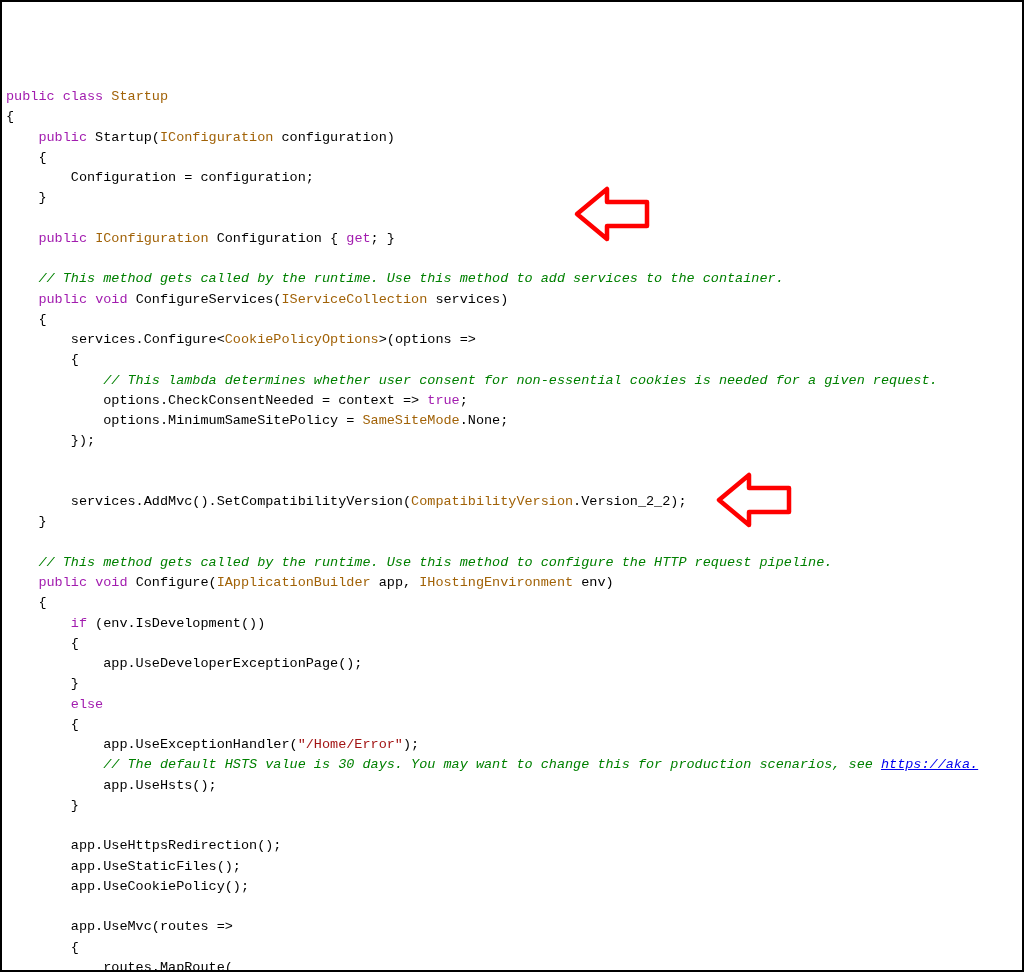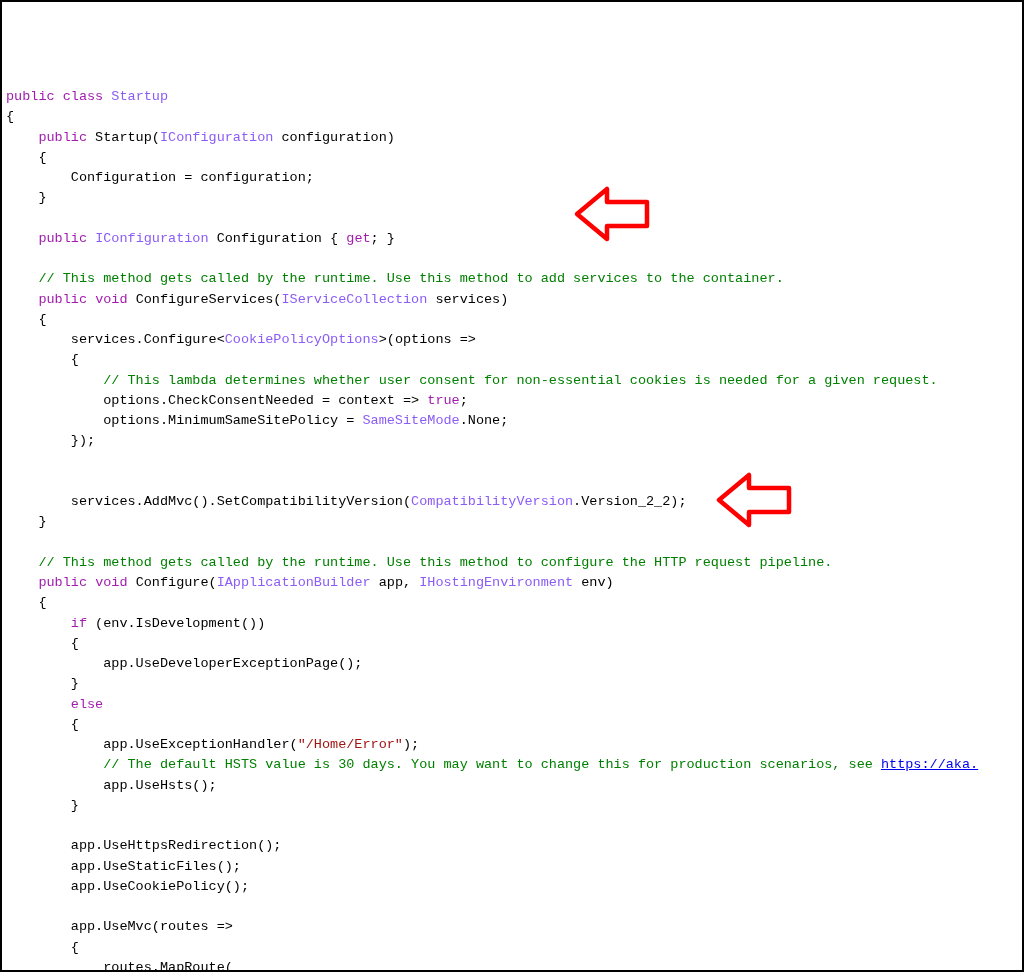--- a/index.html
+++ b/index.html
@@ -13,24 +13,24 @@
       width: 1024px;
       height: 972px;
       overflow: hidden;
       white-space: pre;
       position: relative;
     }
     .code-container {
       position: relative;
     }
     .kw { color: #a21caf; }
-    .type { color: #8b5cf6; text-align: right; }
-    .comment { color: #008000; }
+    .type { color: #a16207; text-align: right; }
+    .comment { color: #008000; font-style: italic; }
     .str { color: #a31515; }
-    .link { color: #0000ee; text-decoration: underline; }
+    .link { color: #0000ee; text-decoration: underline; font-style: italic; }
     .plain { color: #000; }
     .arrow {
       position: absolute;
       z-index: 10;
     }
   </style>
 </head>
 <body>
 
 

